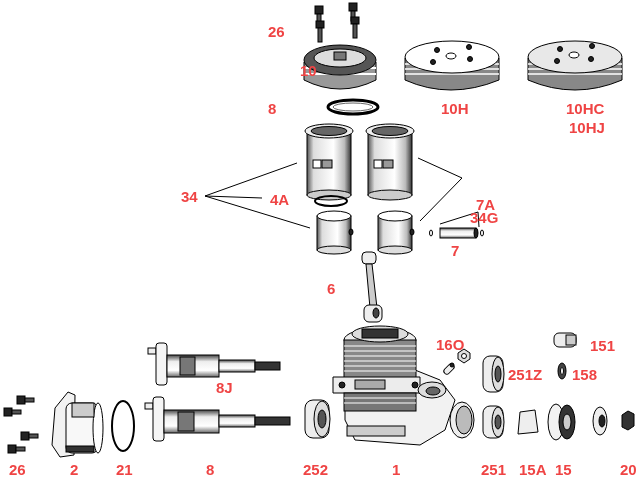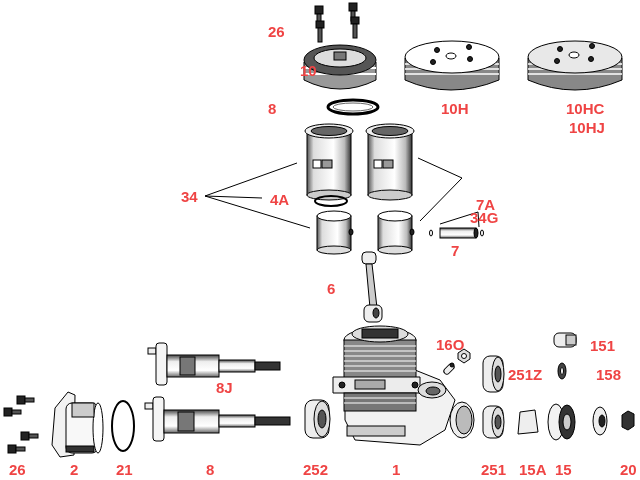--- a/index.html
+++ b/index.html
@@ -261,21 +261,21 @@
 <div class="lbl" style="left:569px;top:120px;">10HJ</div>
 <div class="lbl" style="left:181px;top:189px;">34</div>
 <div class="lbl" style="left:270px;top:192px;">4A</div>
 <div class="lbl" style="left:470px;top:170px;margin-top:40px;">34G</div>
 <div class="lbl" style="left:476px;top:197px;">7A</div>
 <div class="lbl" style="left:451px;top:243px;">7</div>
 <div class="lbl" style="left:327px;top:281px;">6</div>
 <div class="lbl" style="left:436px;top:337px;">16O</div>
 <div class="lbl" style="left:508px;top:367px;">251Z</div>
 <div class="lbl" style="left:590px;top:338px;">151</div>
-<div class="lbl" style="left:596px;top:367px;">158</div>
+<div class="lbl" style="left:572px;top:367px;">158</div>
 <div class="lbl" style="left:216px;top:380px;text-align:center;">8J</div>
 <div class="lbl" style="left:9px;top:462px;">26</div>
 <div class="lbl" style="left:70px;top:462px;">2</div>
 <div class="lbl" style="left:116px;top:462px;">21</div>
 <div class="lbl" style="left:206px;top:462px;">8</div>
 <div class="lbl" style="left:303px;top:462px;">252</div>
 <div class="lbl" style="left:392px;top:462px;">1</div>
 <div class="lbl" style="left:481px;top:462px;">251</div>
 <div class="lbl" style="left:519px;top:462px;">15A</div>
 <div class="lbl" style="left:555px;top:462px;">15</div>

